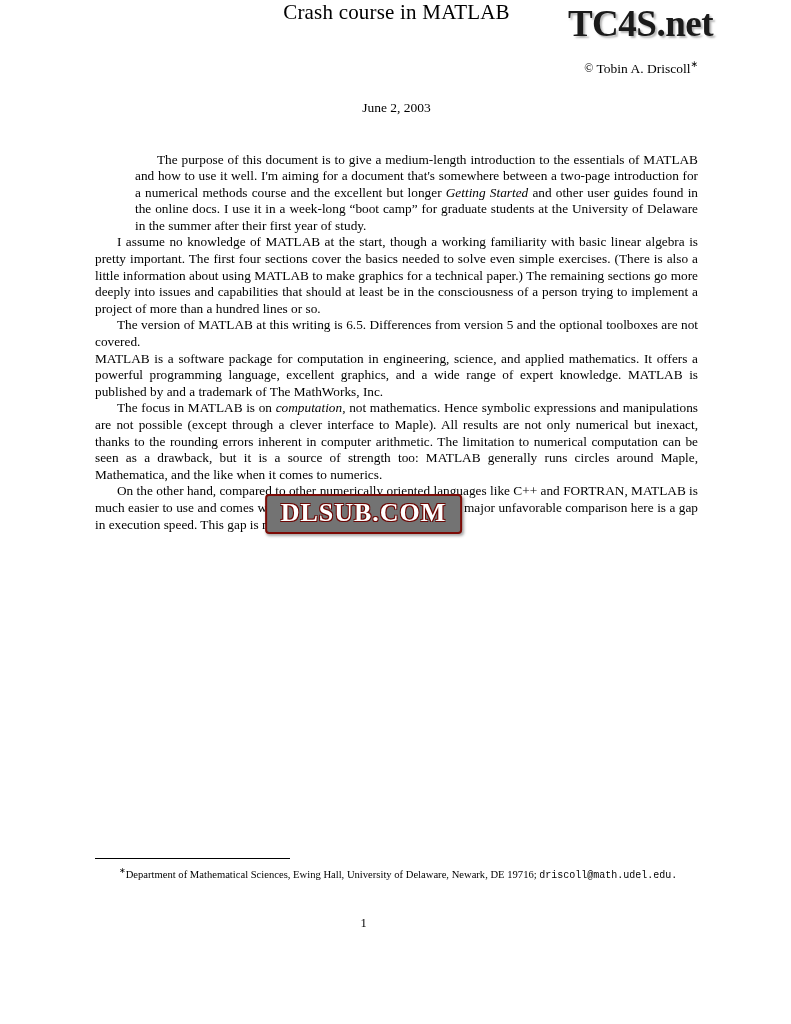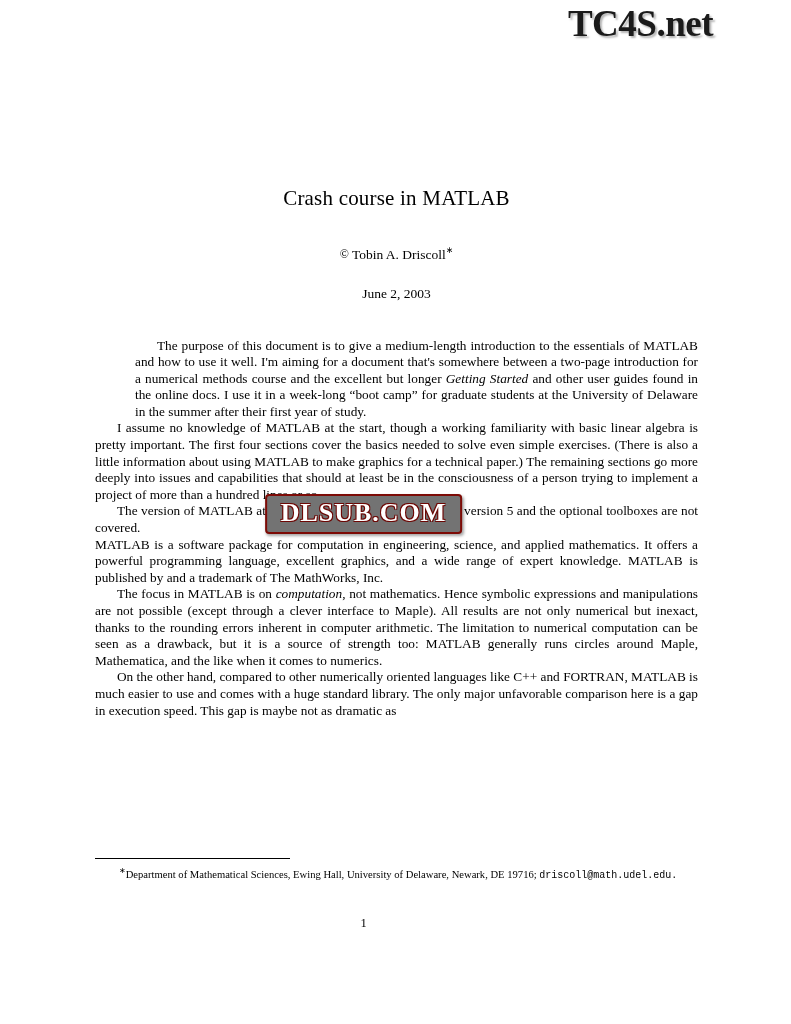--- a/index.html
+++ b/index.html
@@ -71,25 +71,24 @@
   
   .doc {
     position: absolute;
     left: 95px;
     top: 0;
     width: 603px;
   }
   .title {
     text-align: center;
     font-size: 21px;
-    margin-top: 186px;
     letter-spacing: 0.2px;
   }
   .author {
-    text-align: center;
+    text-align: right;
     font-size: 13.5px;
     margin-top: 34px;
   }
   .author .cmark {
     font-size: 12px;
     vertical-align: 1px;
   }
   .author sup { font-size: 9px; vertical-align: super; }
   .date {
     text-align: center;

